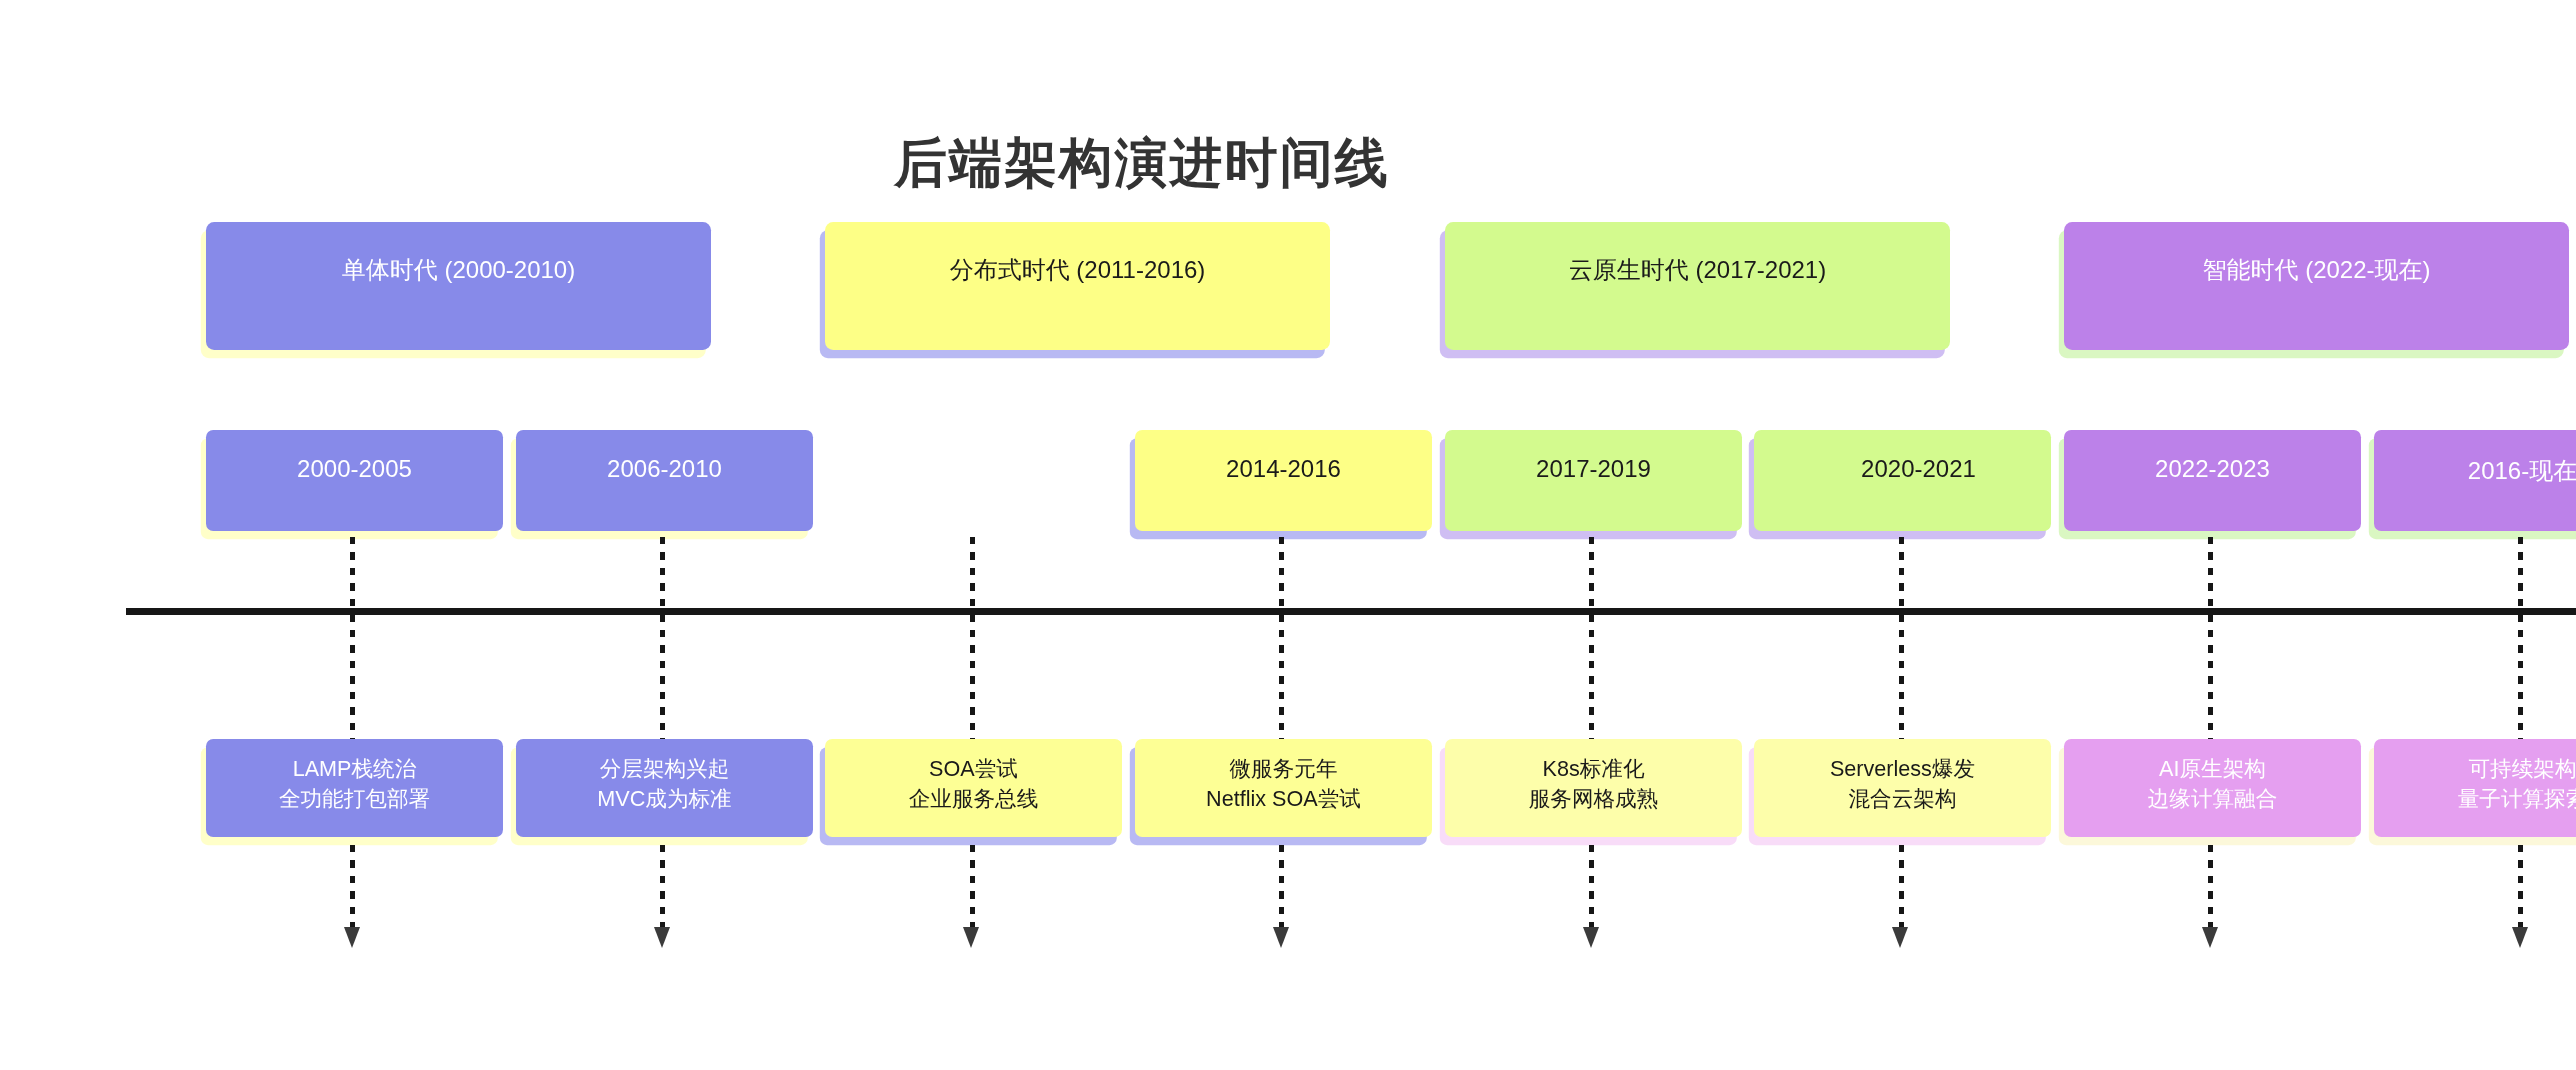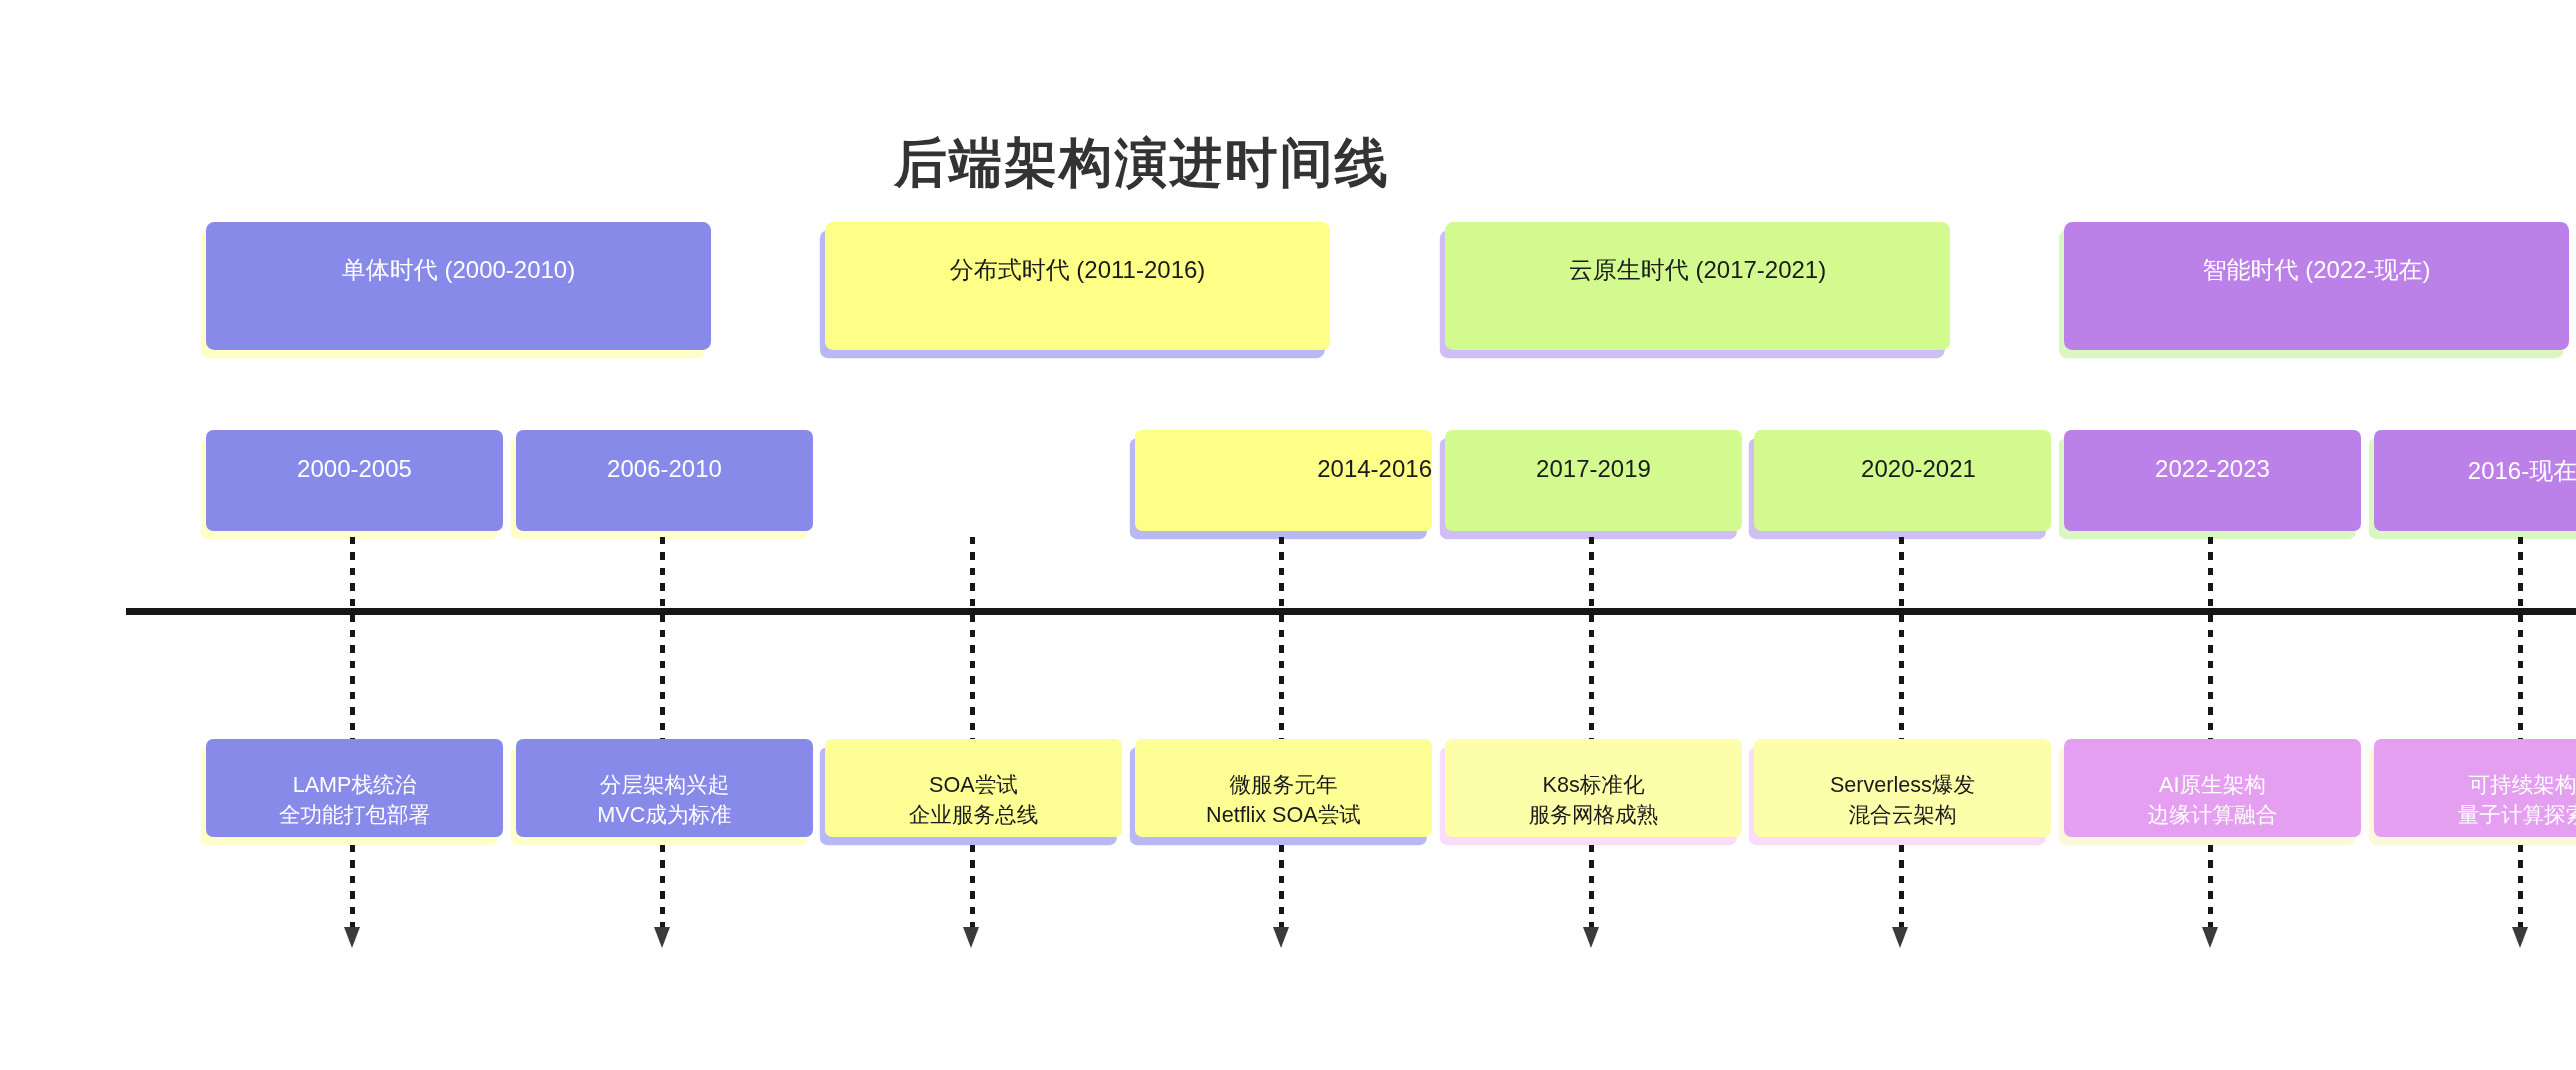--- a/index.html
+++ b/index.html
@@ -20,21 +20,21 @@
   .e0{left:206px}.e1{left:825px}.e2{left:1445px}.e3{left:2064px}
   
   .period{
     position:absolute;top:430px;height:101px;width:297px;border-radius:7.2px;
     box-sizing:border-box;display:flex;justify-content:center;align-items:flex-start;
     padding-top:25px;font-size:24px;white-space:nowrap;
   }
   
   .event{
     position:absolute;top:739px;height:98px;width:297px;border-radius:7.2px;
-    box-sizing:border-box;text-align:center;padding-top:31px;
+    box-sizing:border-box;text-align:center;padding-top:15px;
     font-size:21.6px;line-height:1.38;white-space:nowrap;
   }
   .c0{left:206px}.c1{left:516px}.c2{left:825px}.c3{left:1135px}
   .c4{left:1445px}.c5{left:1754px}.c6{left:2064px}.c7{left:2374px}
   
   .axis-line{position:absolute;left:126px;top:608px;width:2898px;height:6.7px;background:#161616;}
   
   .dash{
     position:absolute;width:4.6px;
     background:repeating-linear-gradient(180deg,#161616 0 7.2px,transparent 7.2px 15.5px);
@@ -70,21 +70,21 @@
   <div class="era e3" style="background: rgb(188, 129, 233); color: rgb(255, 255, 255); box-shadow: rgb(218, 247, 194) -5.2px 8.2px 0px 0px;">
       <span>智能时代 (2022-现在)</span>
     </div>
 
   <div class="period c0" style="background: rgb(135, 138, 233); color: rgb(255, 255, 255); box-shadow: rgb(255, 255, 201) -5.2px 8.2px 0px 0px;">
       <span>2000-2005</span>
     </div>
   <div class="period c1" style="background: rgb(135, 138, 233); color: rgb(255, 255, 255); box-shadow: rgb(255, 255, 201) -5.2px 8.2px 0px 0px;">
       <span>2006-2010</span>
     </div>
-  <div class="period c3" style="background: rgb(253, 255, 134); color: rgb(26, 26, 26); box-shadow: rgb(184, 185, 243) -5.2px 8.2px 0px 0px; justify-content: flex-end;">
+  <div class="period c3" style="background: rgb(253, 255, 134); color: rgb(26, 26, 26); box-shadow: rgb(184, 185, 243) -5.2px 8.2px 0px 0px;">
       <span>2014-2016</span>
     </div>
   <div class="period c4" style="background: rgb(211, 250, 142); color: rgb(26, 26, 26); box-shadow: rgb(207, 190, 243) -5.2px 8.2px 0px 0px;">
       <span>2017-2019</span>
     </div>
   <div class="period c5" style="background: rgb(211, 250, 142); color: rgb(26, 26, 26); box-shadow: rgb(207, 190, 243) -5.2px 8.2px 0px 0px; padding-left: 32px;">
       <span>2020-2021</span>
     </div>
   <div class="period c6" style="background: rgb(188, 129, 233); color: rgb(255, 255, 255); box-shadow: rgb(218, 247, 194) -5.2px 8.2px 0px 0px;">
       <span>2022-2023</span>

